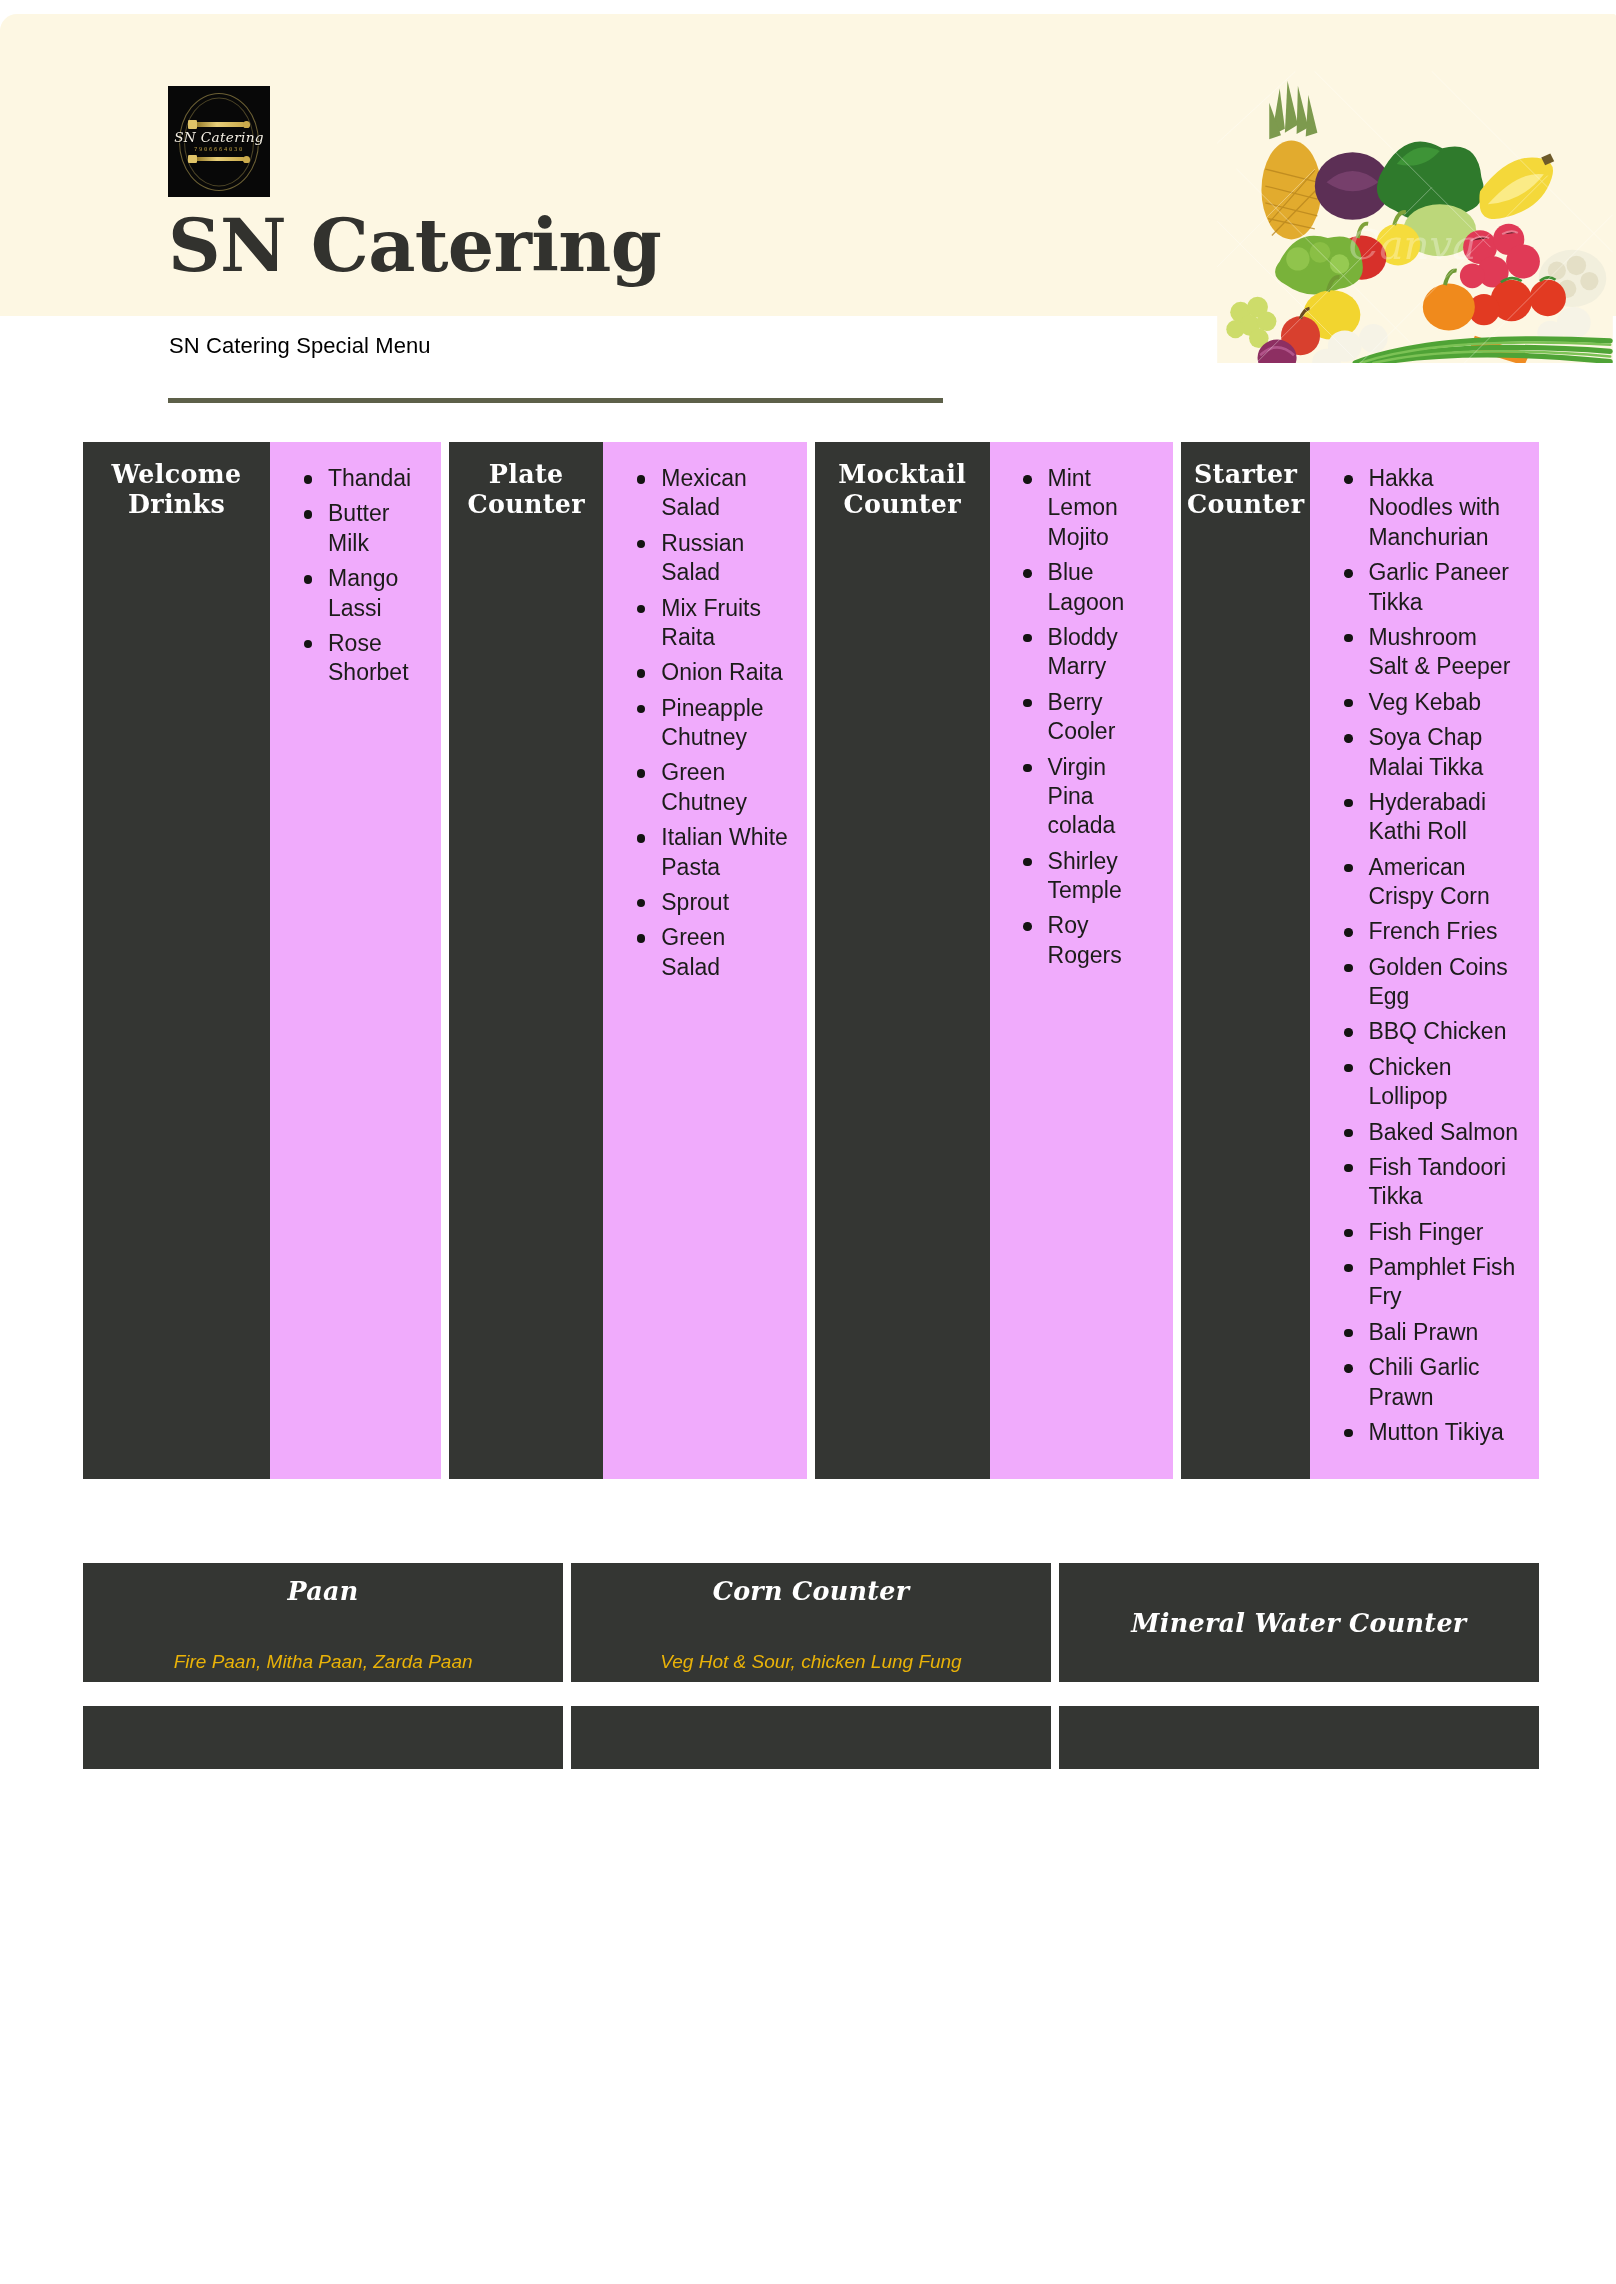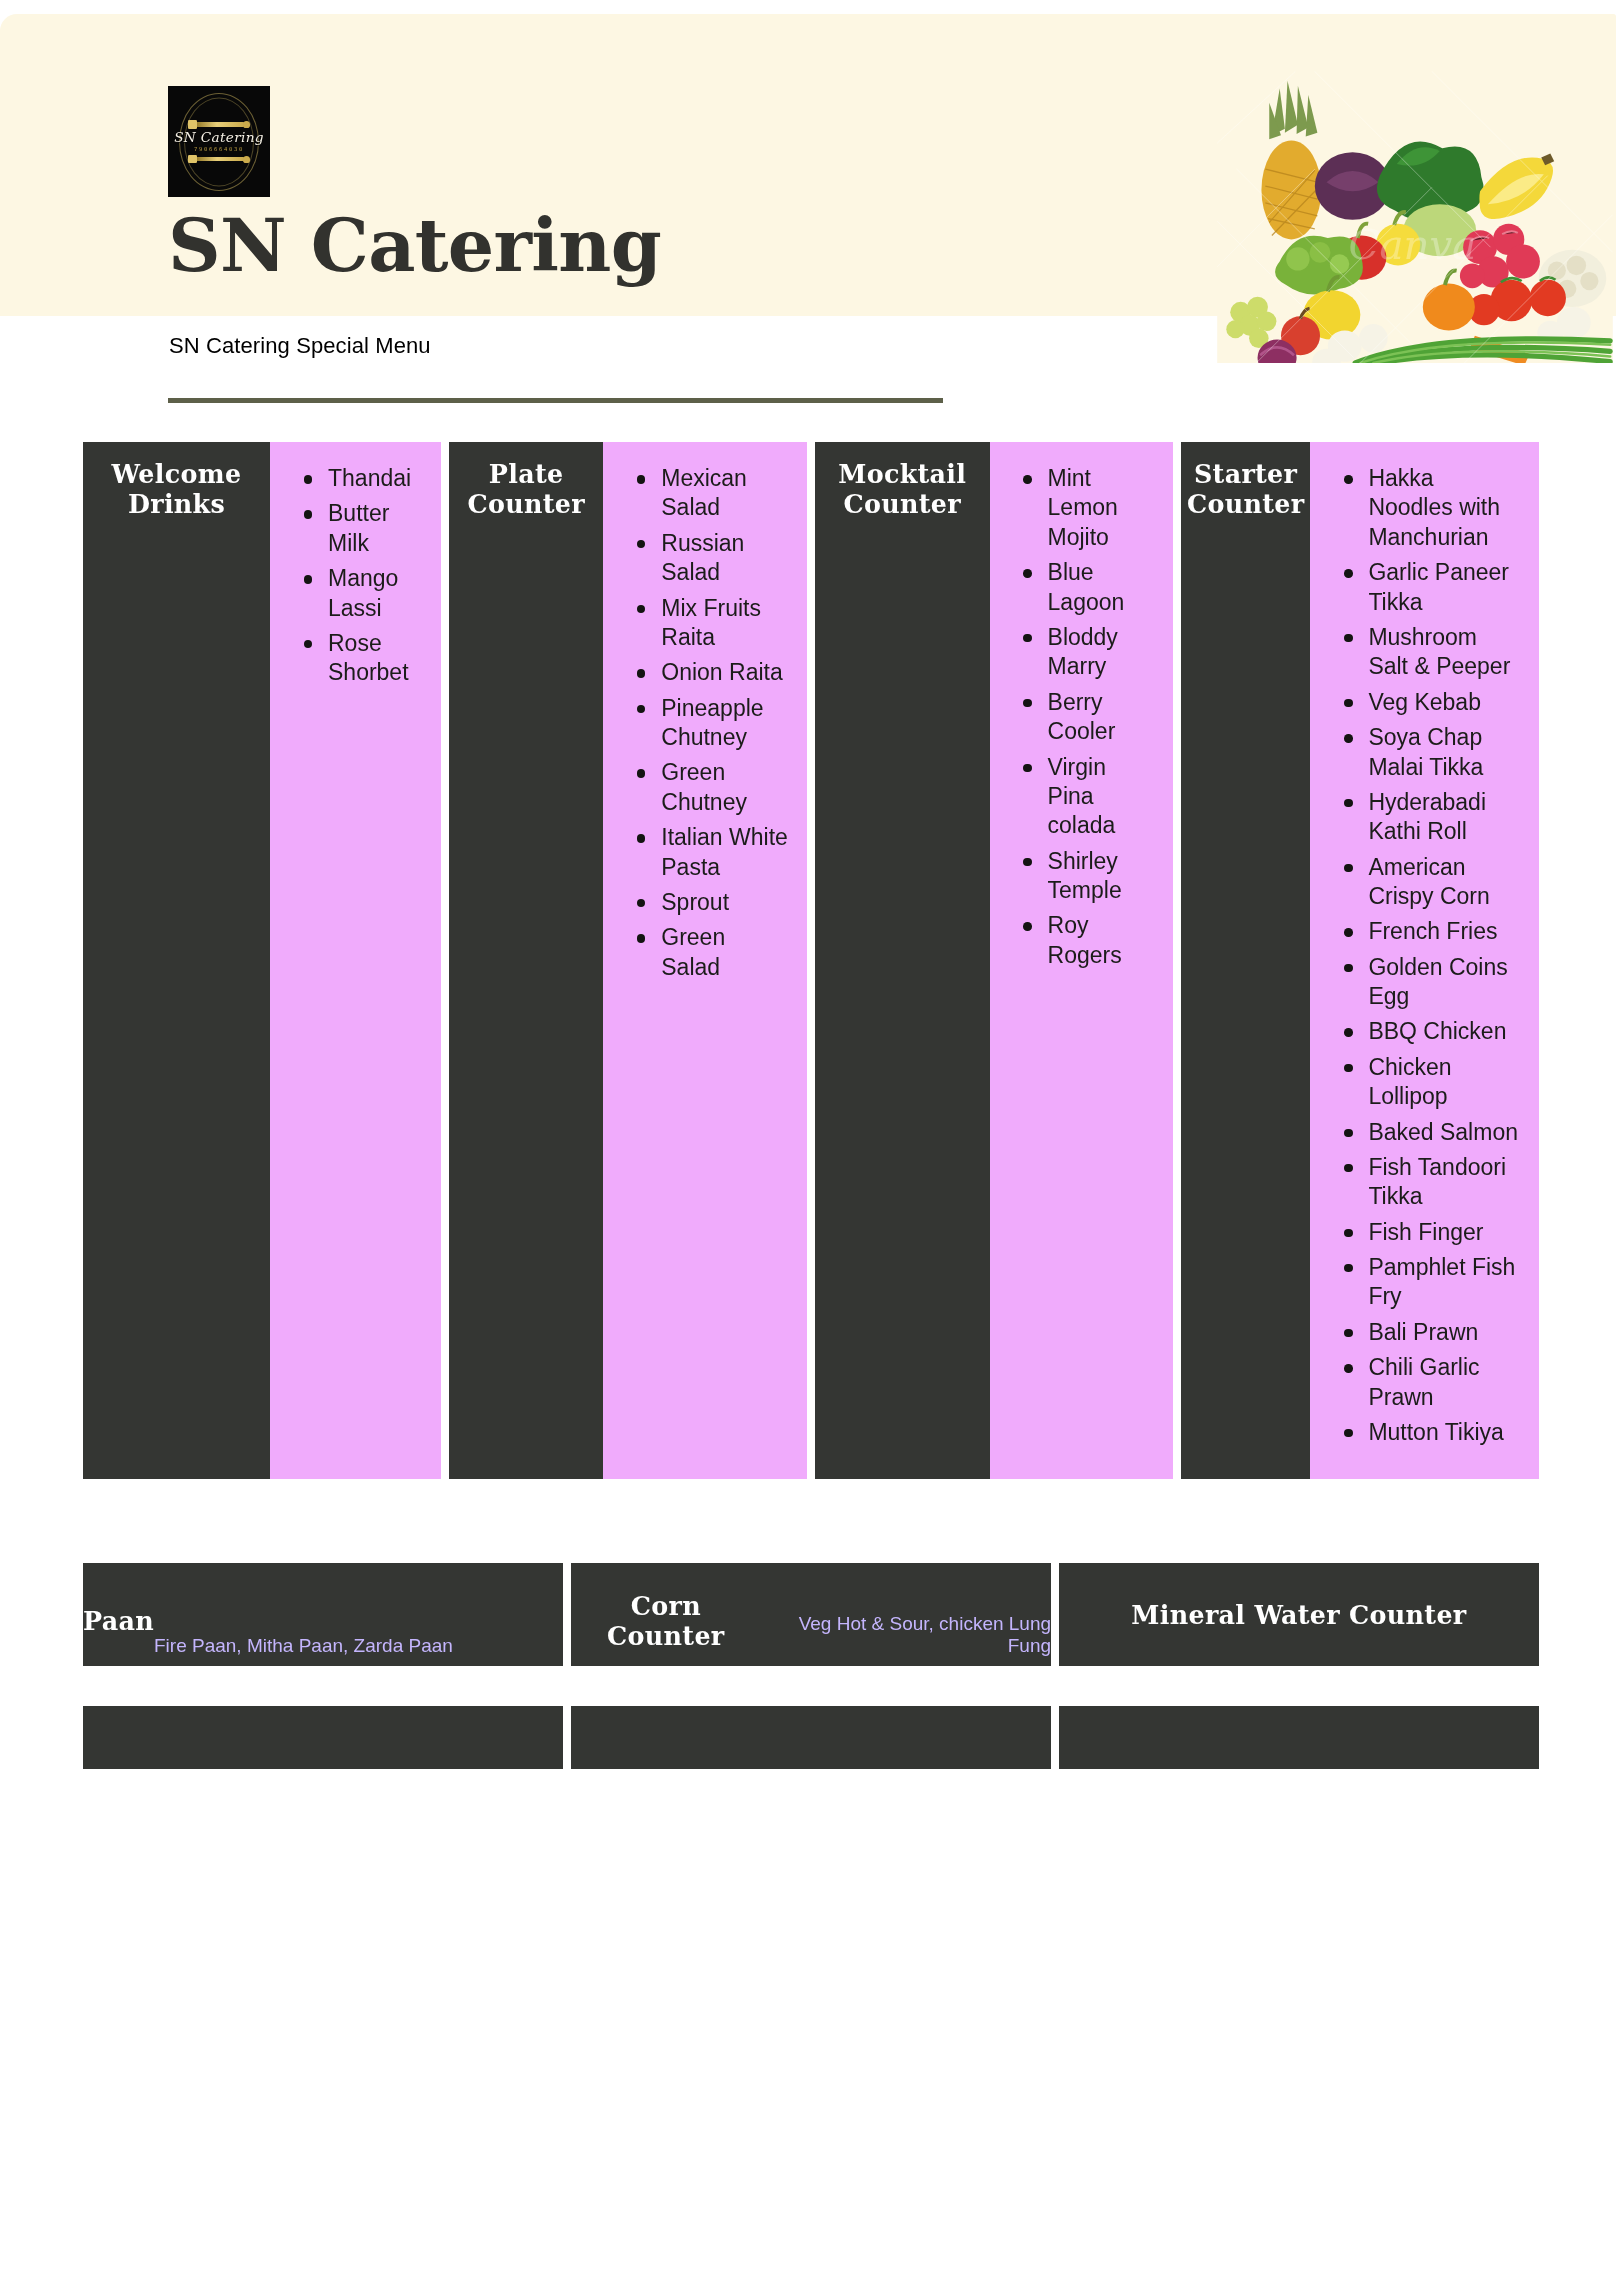--- a/index.html
+++ b/index.html
@@ -208,42 +208,43 @@
     position: absolute;
     top: 1563px;
     left: 83px;
     width: 1456px;
     display: flex;
     gap: 7.8px;
   }
   .bcard {
     flex: 1 1 0;
     background: #343633;
-    height: 103px;
-    display: flex;
-    flex-direction: row;
+    height: 119px;
+    display: flex;
+    flex-direction: column;
     align-items: center;
     padding-top: 13px;
+    font-style: italic;
   }
   .bcard.centered {
     justify-content: center;
     padding-top: 0;
   }
   .bcard-title {
     color: #ffffff;
     font-family: "DejaVu Serif", serif;
     font-weight: 700;
     font-size: 25.4px;
     letter-spacing: 0.3px;
     text-align: center;
   }
   .bcard-sub {
     margin-top: auto;
     margin-bottom: 9px;
-    color: #c4b5fd;
+    color: #eab308;
     font-size: 19px;
     text-align: right;
   }
 
   .bottom-empty {
     position: absolute;
     top: 1706px;
     left: 83px;
     width: 1456px;
     display: flex;

